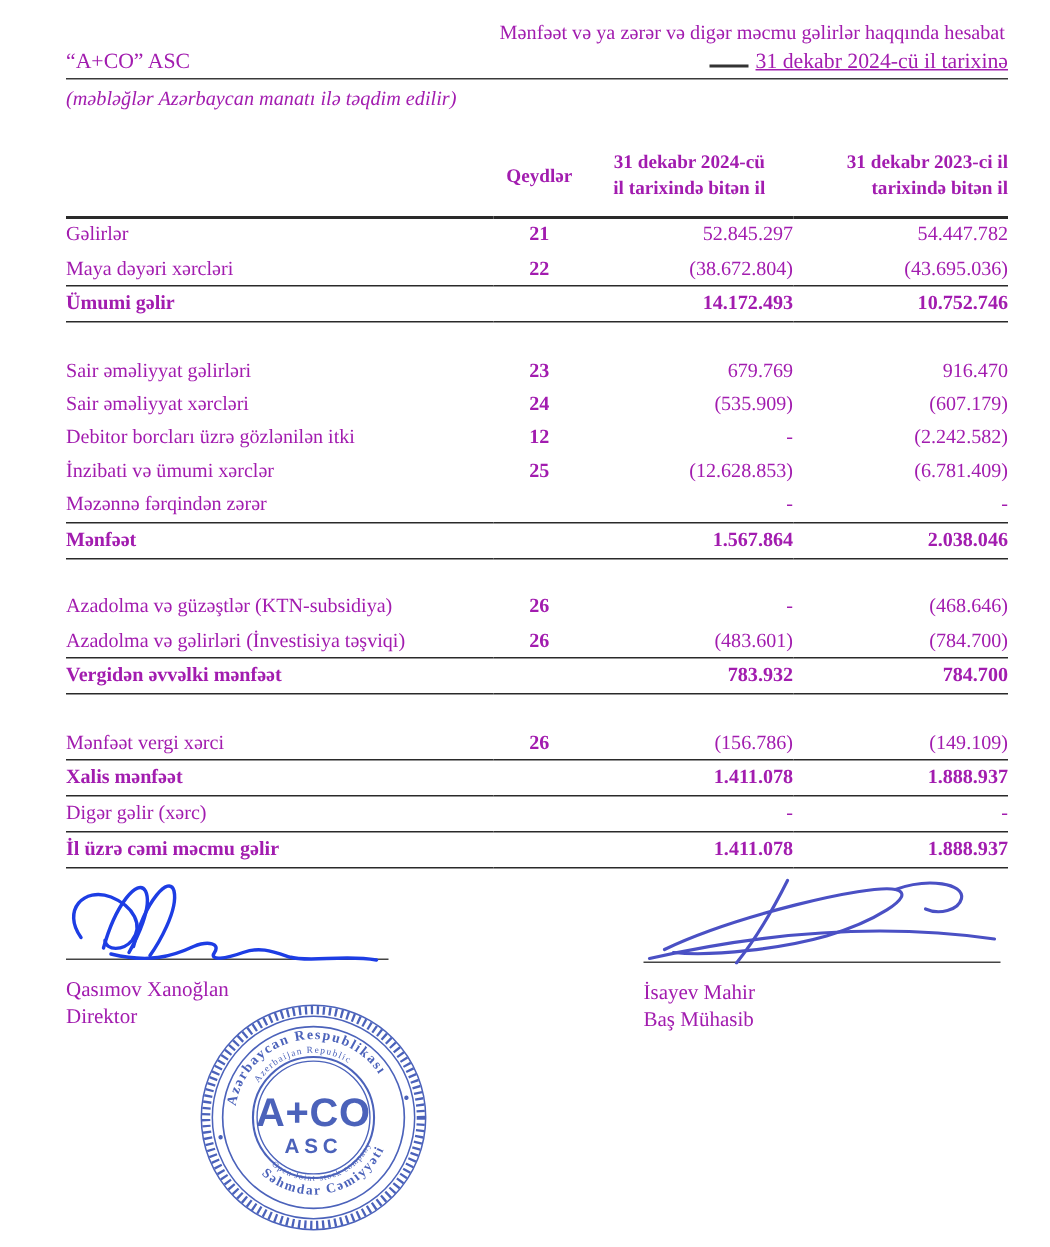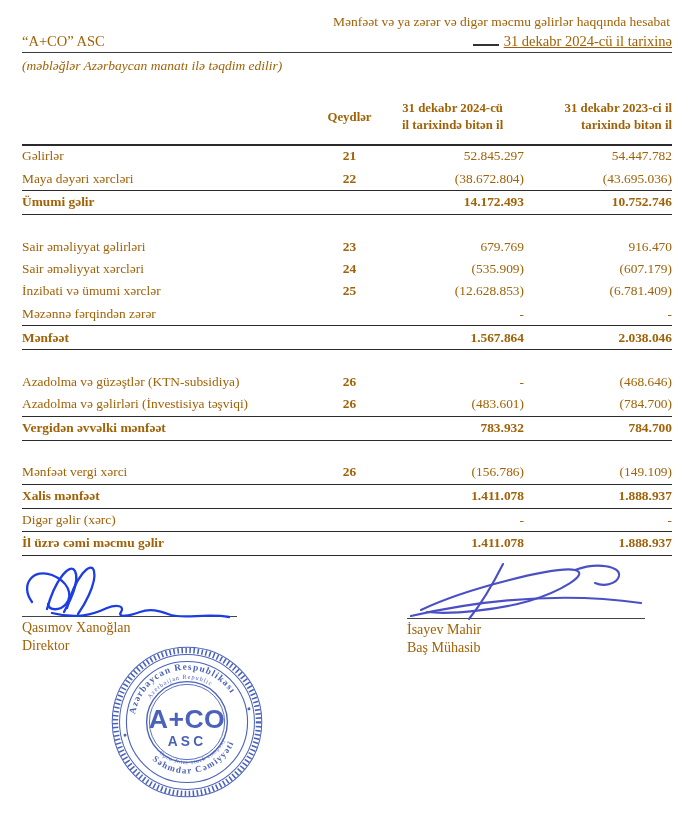--- a/index.html
+++ b/index.html
@@ -1,19 +1,19 @@
 <!DOCTYPE html>
 <html><head>
 <meta charset="utf-8">
 <style>
   html,body{margin:0;padding:0;background:#fff;}
   .page{
     position:relative;width:700px;height:831px;background:#ffffff;
-    font-family:"Liberation Serif","DejaVu Serif",serif;color:#a16207;
-    overflow:hidden;box-sizing:border-box;padding:14px 28px 0 22px;
+    font-family:"Liberation Serif","DejaVu Serif",serif;color:#a21caf;
+    overflow:hidden;box-sizing:border-box;padding:14px 28px 0 44px;
   }
   
   .hdr-title{font-size:13.5px;text-align:right;padding-right:2px;}
   .hdr-line2{display:flex;justify-content:space-between;align-items:center;
     border-bottom:1.2px solid #3a3a3a;padding-bottom:2px;margin-top:3px;}
   .company{font-size:14.5px;}
   .date-wrap{display:flex;align-items:baseline;}
   .tick{display:inline-block;width:26px;border-bottom:2.2px solid #333;height:10px;margin-right:5px;}
   .rdate{font-size:14.5px;text-decoration:underline;}
   .currency{font-size:13.5px;font-style:italic;margin-top:5px;}
@@ -33,21 +33,21 @@
   .stmt tr.spacer td{height:15px;}
   
   .approval{font-size:13.5px;margin-top:34px;}
   .sigzone{position:relative;height:245px;margin-top:4px;}
   .sigblock{position:absolute;top:0;}
   .sigblock.left{left:0;width:215px;}
   .sigblock.right{left:385px;width:238px;}
   .sigline{border-bottom:1.2px solid #444;}
   .sigblock.left .sigline{margin-top:-6px;}
   .sigblock.right .sigline{margin-top:-2px;}
-  .signame{font-size:14px;margin-top:3px;}
+  .signame{font-size:14px;margin-top:13px;}
   .sigtitle{font-size:14px;margin-top:2px;}
   svg.sig{display:block;}
   .stamp{position:absolute;left:87px;top:84px;width:156px;height:156px;opacity:.92;}
 </style>
 </head>
 <body>
 
 <div class="page">
 
   <div class="hdr">
@@ -97,20 +97,26 @@
           <td class="lbl">Sair əməliyyat gəlirləri</td>
           <td class="note">23</td>
           <td class="num">679.769</td>
           <td class="num">916.470</td>
         </tr>
         <tr class="">
           <td class="lbl">Sair əməliyyat xərcləri</td>
           <td class="note">24</td>
           <td class="num">(535.909)</td>
           <td class="num">(607.179)</td>
+        </tr>
+        <tr class="">
+          <td class="lbl">Debitor borcları üzrə gözlənilən itki</td>
+          <td class="note">12</td>
+          <td class="num">-</td>
+          <td class="num">(2.242.582)</td>
         </tr>
         <tr class="">
           <td class="lbl">İnzibati və ümumi xərclər</td>
           <td class="note">25</td>
           <td class="num">(12.628.853)</td>
           <td class="num">(6.781.409)</td>
         </tr>
         <tr class="bb">
           <td class="lbl">Məzənnə fərqindən zərər</td>
           <td class="note"></td>

